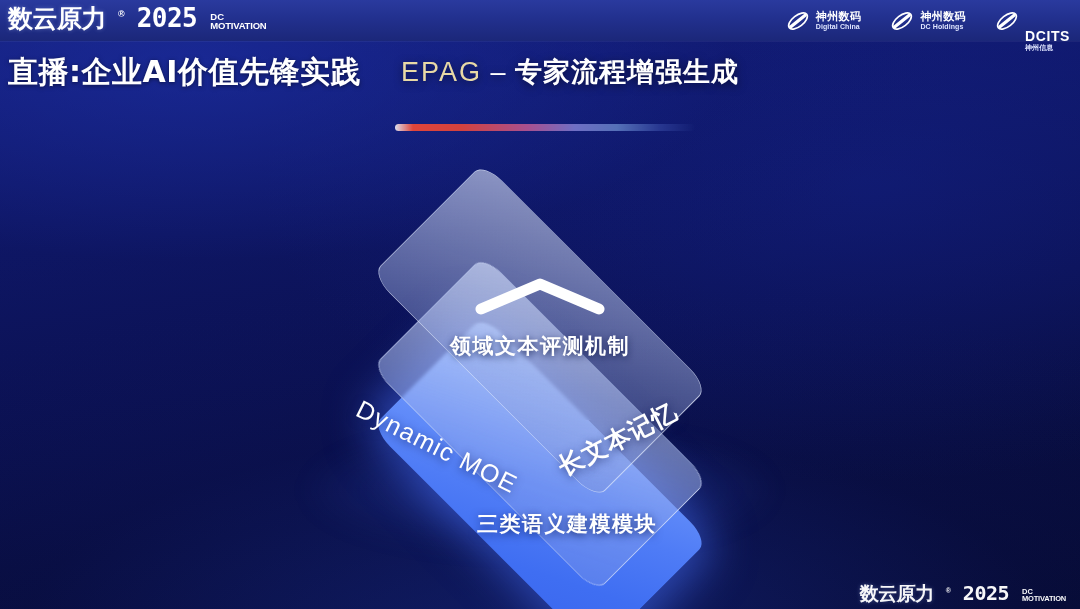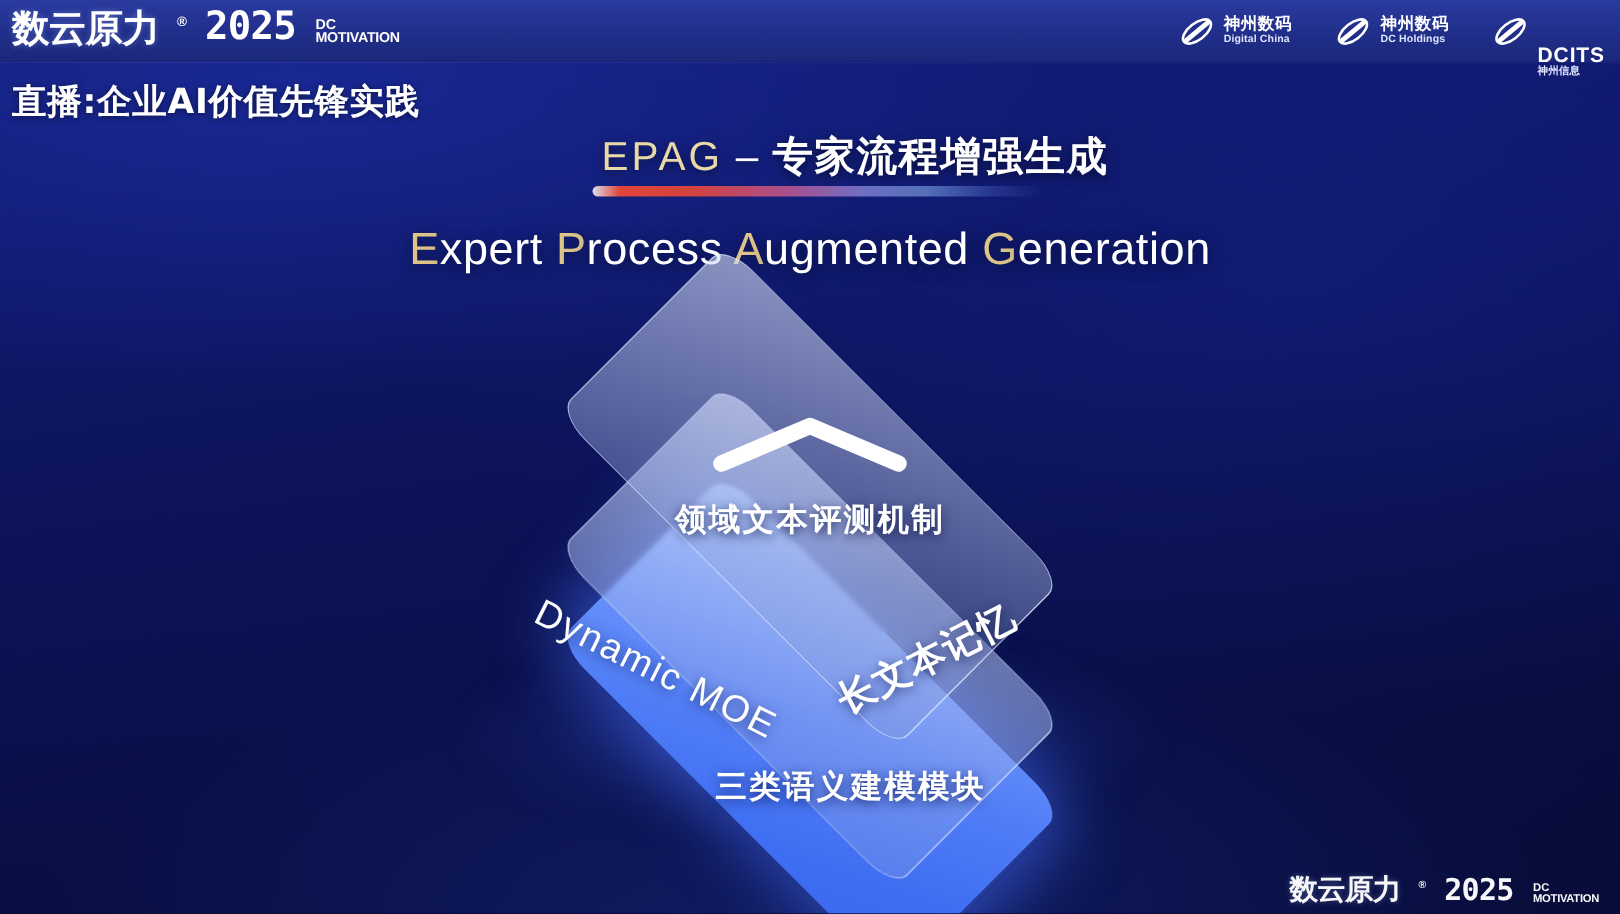--- a/index.html
+++ b/index.html
@@ -56,33 +56,33 @@
   .partner{display:flex;align-items:center;gap:5px;}
   .swoosh{width:26px;height:26px;flex:none;}
   .plogo-text{display:flex;flex-direction:column;line-height:1.06;color:#fff;}
   .plogo-cn{font-size:11px;font-weight:800;letter-spacing:0.4px;}
   .plogo-en{font-size:7px;font-weight:700;letter-spacing:0.1px;color:#dfe5ff;}
   .plogo-cn.big{font-size:14px;letter-spacing:0.6px;margin-top:39px;}
 
   
   #live-line{
     position:absolute;left:8px;top:52px;
-    font-size:23px;font-weight:800;color:#ffffff;
+    font-size:30px;font-weight:800;color:#ffffff;
     letter-spacing:0.5px;white-space:nowrap;
     font-family:"DejaVu Sans","Liberation Sans",sans-serif;
     text-shadow:0 1px 4px rgba(0,0,0,0.5);
   }
 
   
   #main-title{
     position:absolute;left:0;top:54px;width:1080px;
     text-align:center;white-space:nowrap;
     font-size:27px;font-weight:700;letter-spacing:1px;
     text-shadow:0 2px 8px rgba(0,0,0,0.55);
-    padding-left:60px;box-sizing:border-box;margin-top:32px;
+    padding-left:60px;box-sizing:border-box;
   }
   #title-epag{color:#e8d9a6;font-family:"Liberation Sans",sans-serif;font-weight:500;letter-spacing:2px;}
   #title-dash{color:#ffffff;font-weight:500;}
   #title-cn{color:#ffffff;font-weight:800;font-family:"DejaVu Sans","Liberation Sans",sans-serif;}
 
   
   #divider{
     position:absolute;left:395px;top:124px;width:300px;height:7px;
     border-radius:4px;
     background:linear-gradient(90deg,
@@ -252,26 +252,20 @@
   </div>
 
   <div id="live-line">直播:企业AI价值先锋实践</div>
 
   <div id="main-title">
     <span id="title-epag">EPAG</span><span id="title-dash"> – </span><span id="title-cn">专家流程增强生成</span>
   </div>
 
   <div id="divider"></div>
 
-  <div id="eng-title">
-    <span class="cap">E</span><span>xpert</span>
-    <span class="cap">P</span><span>rocess</span>
-    <span class="cap">A</span><span>ugmented</span>
-    <span class="cap">G</span><span>eneration</span>
-  </div>
 
   <div id="stack">
 
     <div class="glow-bottom"></div>
 
     <div class="layer iso" id="layer-bottom"></div>
     <div class="layer iso" id="layer-mid"></div>
     <div class="layer iso" id="layer-top"></div>
 
     <span id="chevron">

